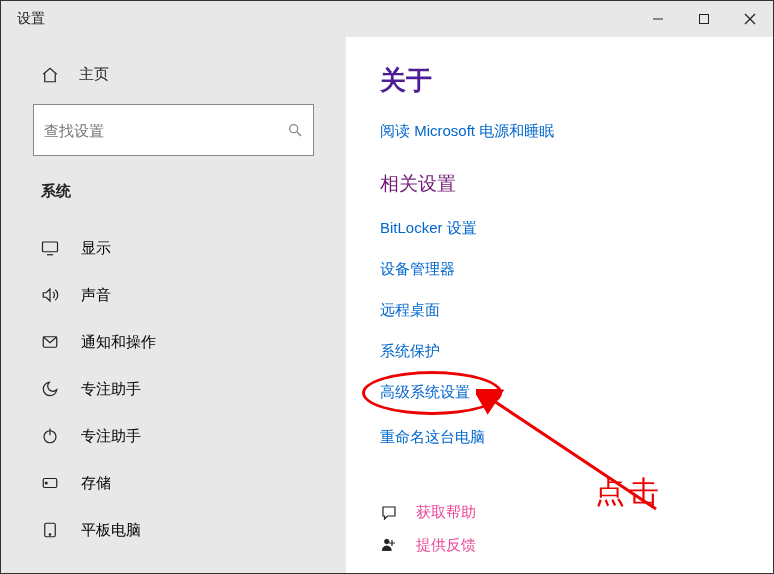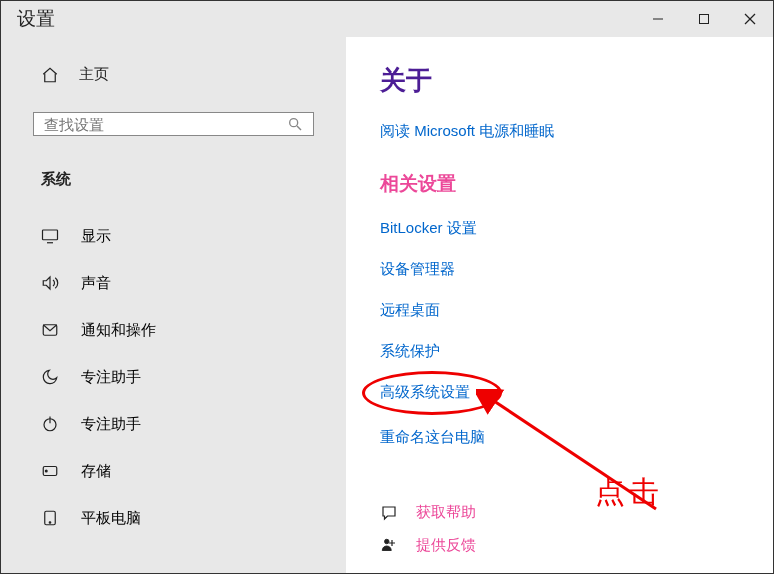--- a/index.html
+++ b/index.html
@@ -8,40 +8,40 @@
   width: 774px; height: 574px;
   border: 1px solid #333;
   display: flex; flex-direction: column;
   position: relative;
   background: #fff;
 }
 .titlebar {
   height: 36px; display: flex; align-items: center; padding-left: 16px;
   background: #e8e8e8;
 }
-.titlebar .title { font-size: 19px; color: #222; }
+.titlebar .title { font-size: 14px; color: #222; }
 .window-controls { margin-left: auto; display: flex; }
 .window-controls div {
   width: 46px; height: 36px; display: flex; align-items: center; justify-content: center;
   cursor: pointer;
 }
 .window-content { flex: 1; display: flex; overflow: hidden; }
 .sidebar {
   width: 345px; background: #e8e8e8; display: flex; flex-direction: column;
   padding-top: 16px;
 }
 .home-row {
   display: flex; align-items: center; padding: 12px 16px 12px 40px; gap: 20px;
   cursor: pointer;
 }
 .home-row .icon { width: 18px; height: 18px; display:flex; align-items:center; justify-content:center;}
 .home-label { font-size: 15px; color: #222; }
 .search-box {
-  margin: 16px 32px; border: 1px solid #888; background: #fff;
-  display: flex; align-items: center; height: 24px; padding: 0 10px;
+  margin: 8px 32px; border: 1px solid #888; background: #fff;
+  display: flex; align-items: center; height: 52px; padding: 0 10px;
 }
 .search-box input {
   flex: 1; border: none; outline: none; font-size: 15px; background: transparent;
   color: #555;
 }
 .search-box .sicon { width: 16px; height: 16px; opacity: .7; }
 .section-label {
   font-weight: bold; font-size: 15px; padding: 18px 40px 8px 40px; color: #222;
 }
 .nav-list { margin-top: 16px; }
@@ -50,21 +50,21 @@
   cursor: pointer; font-size: 15px;
 }
 .nav-item .nicon { width: 18px; height: 18px; display:flex; align-items:center; justify-content:center; }
 .main {
   flex: 1; background: #fff; padding: 26px 34px; position: relative; overflow: hidden;
 }
 .page-title { font-size: 26px; font-weight: 600; margin-bottom: 24px; color: #4c1d95; }
 .link-row {
   display: block; font-size: 15px; color: #0066cc; margin-bottom: 22px; cursor: pointer;
 }
-.subheading { font-size: 19px; font-weight: 700; margin-top: 30px; margin-bottom: 22px; color: #ec4899; }
+.subheading { font-size: 19px; font-weight: 400; margin-top: 30px; margin-bottom: 22px; color: #701a75; }
 .highlight-wrap { position: relative; display: inline-block; margin-bottom: 22px; }
 .highlight-wrap .link-row { margin-bottom: 4px; }
 .ellipse {
   position: absolute; border: 3px solid #e00; border-radius: 50%;
   left: -18px; top: -12px; width: 140px; height: 44px; pointer-events:none;
 }
 .help-row {
   display: flex; align-items: center; gap: 18px; font-size: 15px; color: #ec4899;
   margin-top: 8px; margin-bottom: 14px; cursor: pointer;
 }

